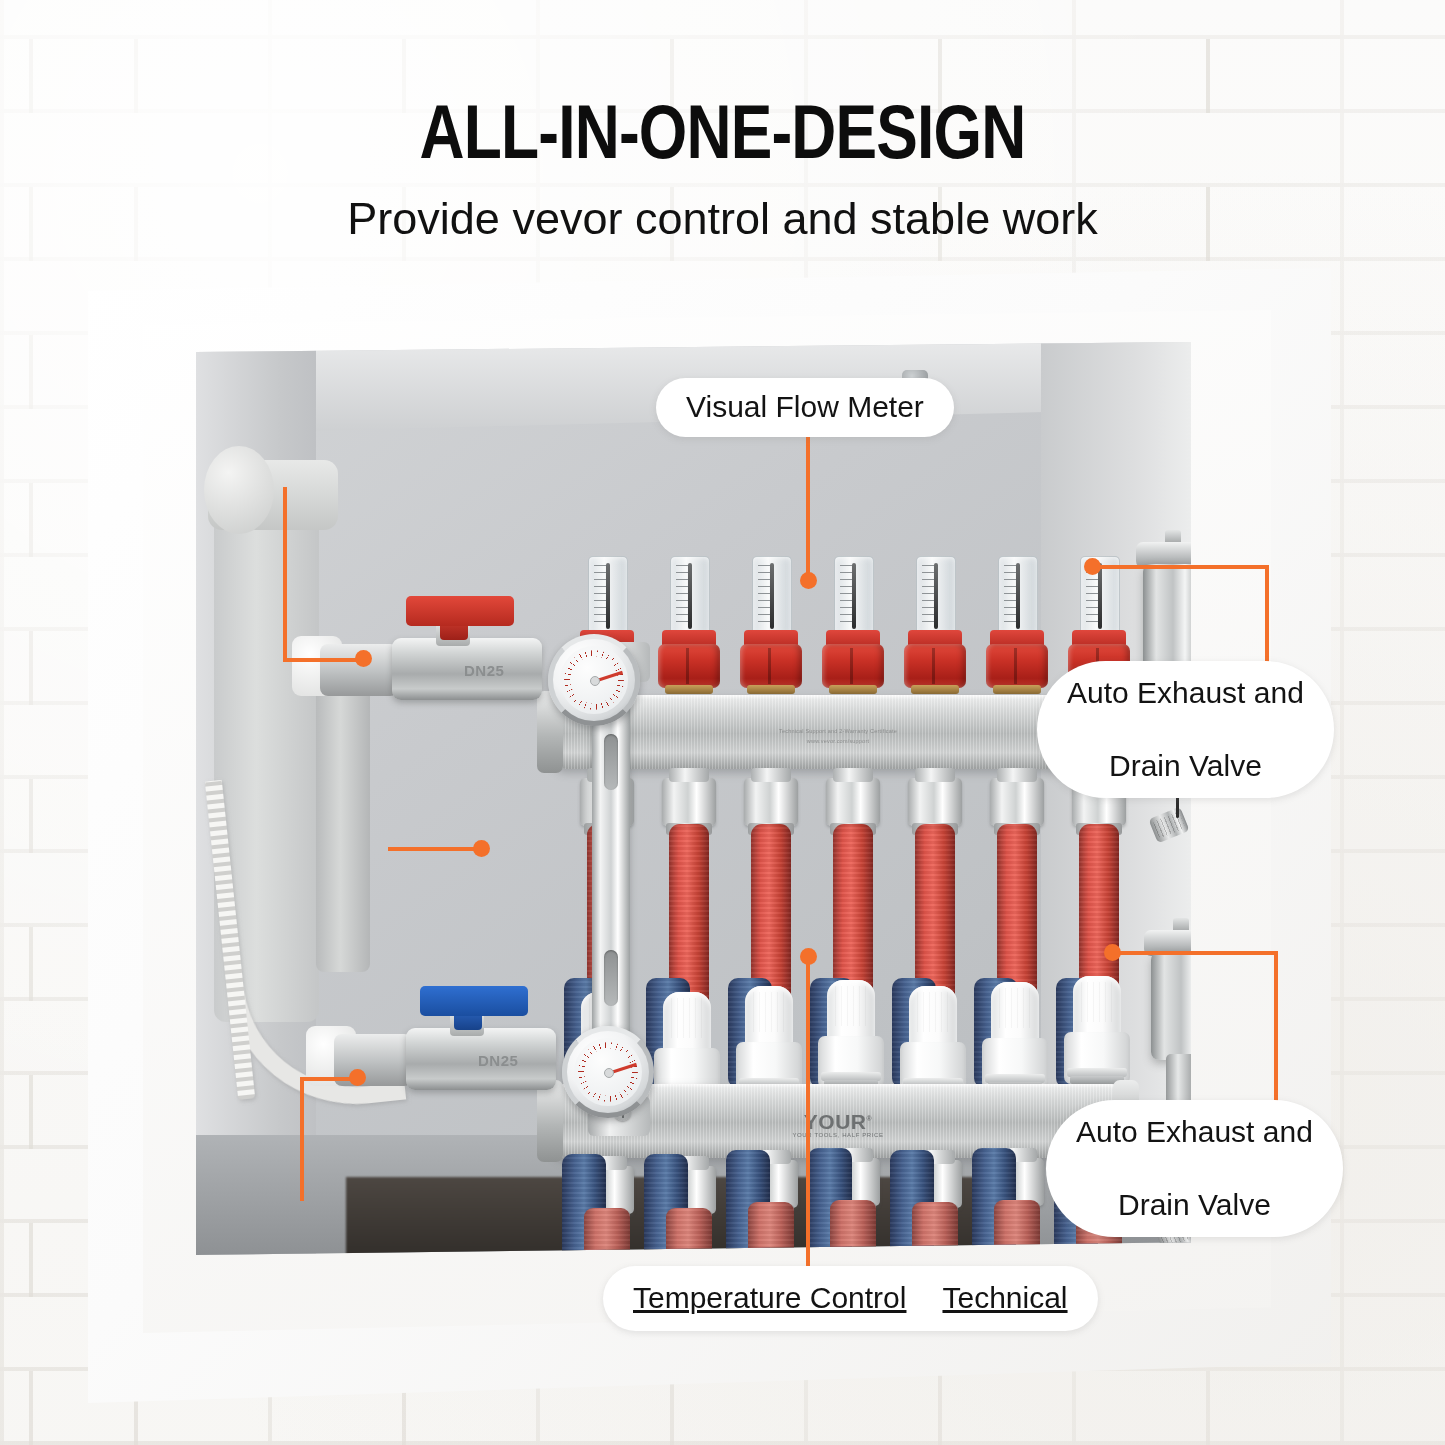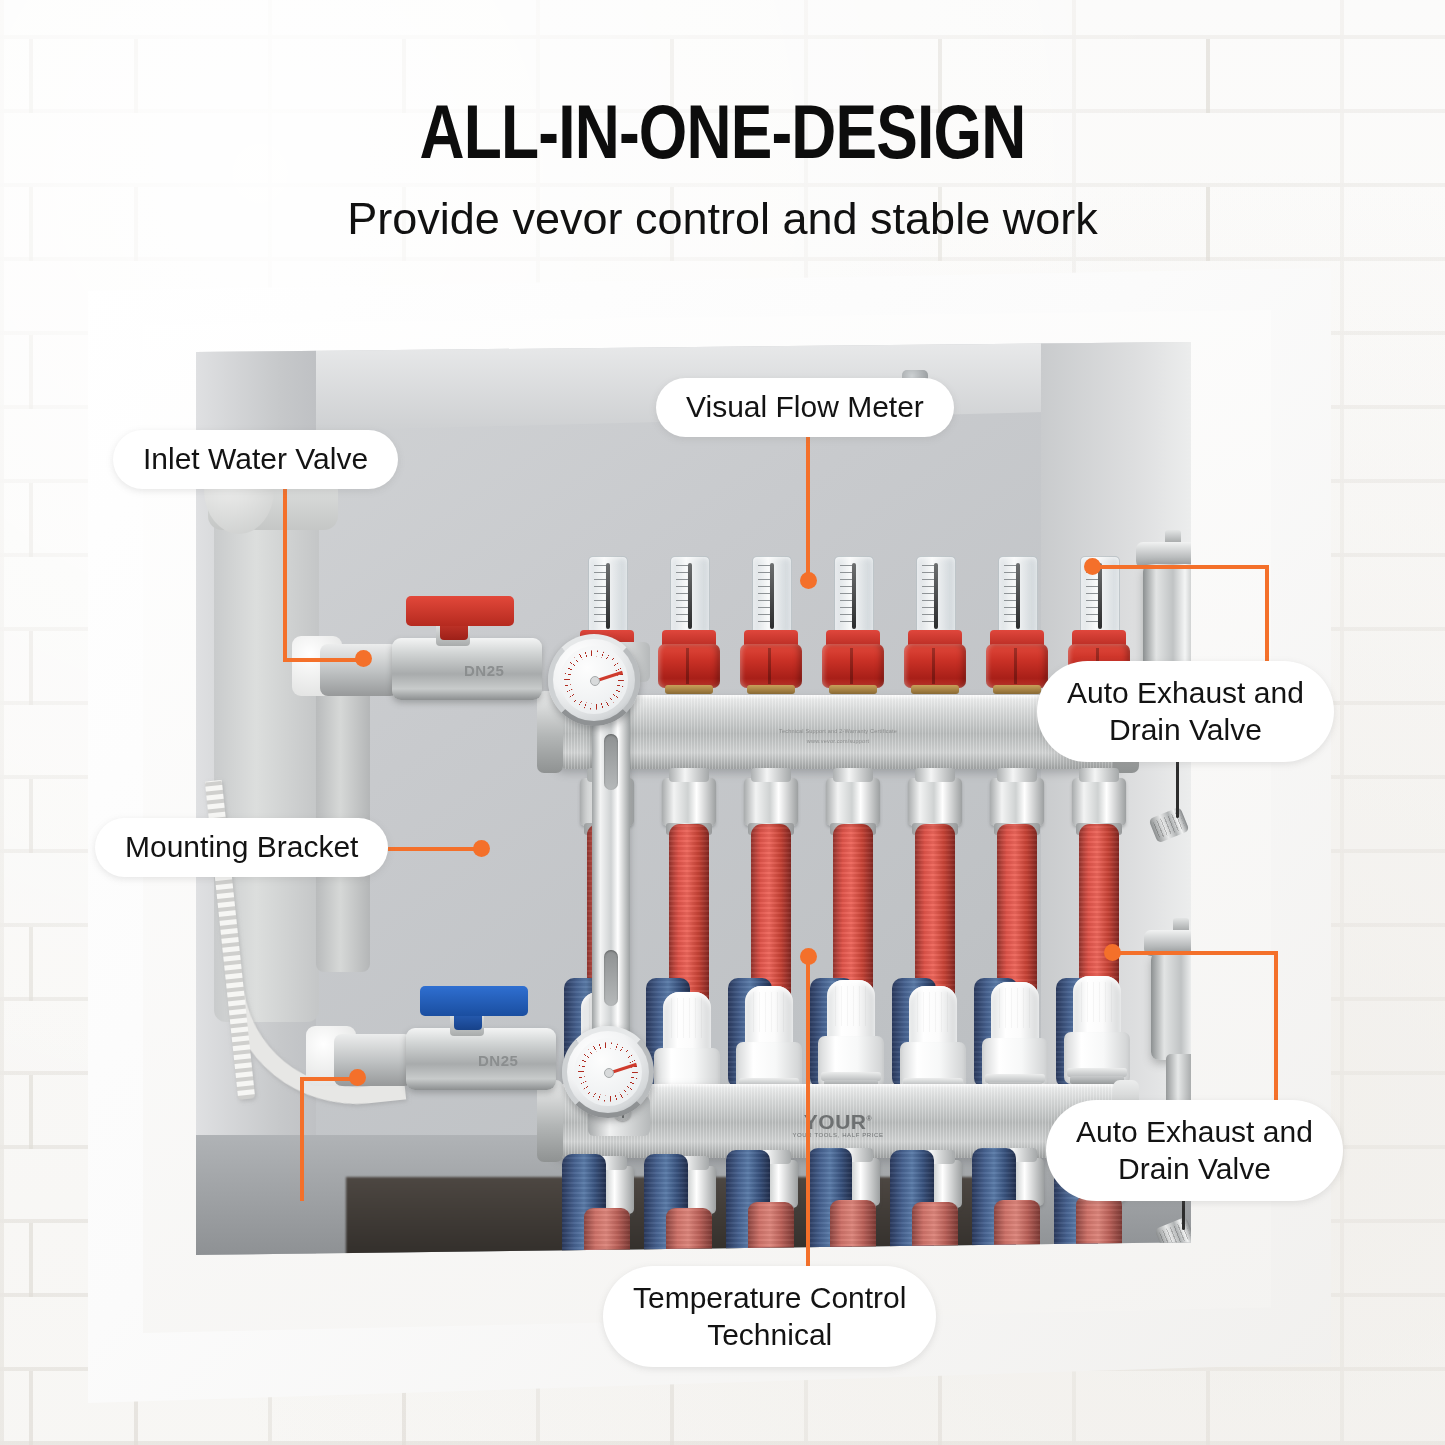--- a/index.html
+++ b/index.html
@@ -409,21 +409,21 @@
     display:flex;align-items:center;justify-content:center;
     text-align:center;
     color:#131313;
     font-size:30px;
     line-height:1.22;
     padding:11px 30px;
     box-shadow:0 2px 7px rgba(120,120,120,0.18);
     white-space:nowrap;
     z-index:40;
   }
-  .pill.two{padding:14px 30px;}
+  .pill.two{padding:14px 30px;gap:36px;}
   .lead{position:absolute;background:#f4702a;z-index:30;}
   .lead.v{width:4px;}
   .lead.h{height:4px;}
   .dot{
     position:absolute;width:17px;height:17px;border-radius:50%;
     background:#f4702a;z-index:35;
   }
 </style>
 </head>
 <body>
@@ -763,41 +763,35 @@
   <div class="lead v" style="left:1274px;top:951px;height:150px;"></div>
   <div class="dot" style="left:1104px;top:944px;"></div>
 
   <div class="lead h" style="left:300px;top:1077px;width:57px;"></div>
   <div class="lead v" style="left:300px;top:1077px;height:124px;"></div>
   <div class="dot" style="left:349px;top:1069px;"></div>
 
   <div class="lead v" style="left:806px;top:955px;height:320px;"></div>
   <div class="dot" style="left:800px;top:948px;"></div>
 
-  <div class="pill" style="left:113px;top:430px;">
-    <span>Inlet Water Valve</span>
-  </div>
 
   <div class="pill" style="left:656px;top:378px;">
     <span>Visual Flow Meter</span>
   </div>
 
   <div class="pill two" style="left:1037px;top:661px;flex-direction:column;">
     <span>Auto Exhaust and</span>
     <span>Drain Valve</span>
   </div>
 
-  <div class="pill" style="left:95px;top:818px;">
-    <span>Mounting Bracket</span>
-  </div>
 
   <div class="pill two" style="left:1046px;top:1100px;flex-direction:column;">
     <span>Auto Exhaust and</span>
     <span>Drain Valve</span>
   </div>
 
 
-  <div class="pill two" style="left:603px;top:1266px;flex-direction:column;">
+  <div class="pill two" style="left:603px;top:1266px;flex-direction:row;text-decoration:underline;">
     <span>Temperature Control</span>
     <span>Technical</span>
   </div>
 
 </div>
 
 </body></html>

